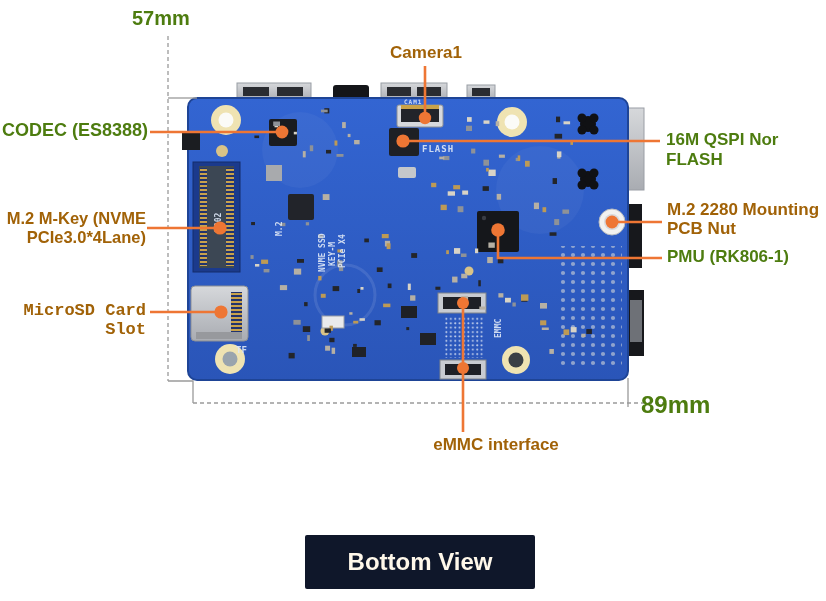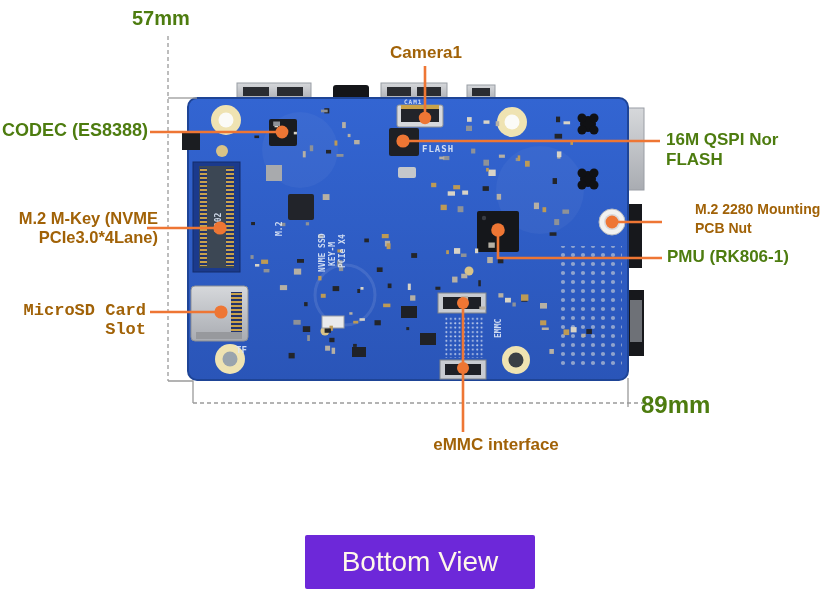--- a/index.html
+++ b/index.html
@@ -5,30 +5,30 @@
   html,body{margin:0;padding:0;background:#fff;}
   .canvas{position:relative;width:826px;height:601px;background:#fff;
           font-family:"Liberation Sans",sans-serif;overflow:hidden;}
   .art{position:absolute;left:0;top:0;}
   .lbl{position:absolute;font-weight:600;white-space:pre-line;}
   .lbl.red{color:#4d7c0f;}
   .lbl.dark{color:#a16207;}
   #l57   {left:132px;top:7px;  font-size:20px;}
   #lcam  {left:356px;top:43px; width:140px;text-align:center;font-size:17px;}
   #lcodec{left:0;   top:120px; width:148px;text-align:right;font-size:18px;}
-  #lm2   {left:0;   top:209px; width:146px;text-align:right;font-size:16.5px;line-height:19px;padding-left:12px;}
+  #lm2   {left:0;   top:209px; width:146px;text-align:right;font-size:16.5px;line-height:19px;}
   #lsd   {left:0;   top:301px; width:146px;text-align:right;font-size:17px;font-family:Liberation Mono, monospace;}
   #lqspi {left:666px;top:130px;font-size:17px;}
-  #lnut  {left:667px;top:200px;font-size:14px;line-height:19px;margin-left:28px;}
+  #lnut  {left:667px;top:200px;font-size:17px;line-height:19px;}
   #lpmu  {left:667px;top:247px;font-size:17px;}
   #l89   {left:641px;top:391px;font-size:24px;}
   #lemmc {left:395px;top:435px;width:136px;text-align:center;font-size:17px;margin-left:33px;}
   #btn{position:absolute;left:305px;top:535px;width:230px;height:54px;
-       background:#6d28d9;color:#FFF8EA;border:none;border-radius:2px;
-       font-family:"Liberation Sans",sans-serif;font-size:28px;font-weight:400;
+       background:#0f172a;color:#FFF8EA;border:none;border-radius:2px;
+       font-family:"Liberation Sans",sans-serif;font-size:24px;font-weight:700;
        display:flex;align-items:center;justify-content:center;cursor:pointer;}
   .silk{fill:#DCE6F6;opacity:.92;font-family:"DejaVu Sans Mono",monospace;font-weight:bold;}
 </style>
 </head>
 <body>
 
 <div class="canvas">
 
 <svg class="art" width="826" height="601" viewBox="0 0 826 601">
   <defs>

